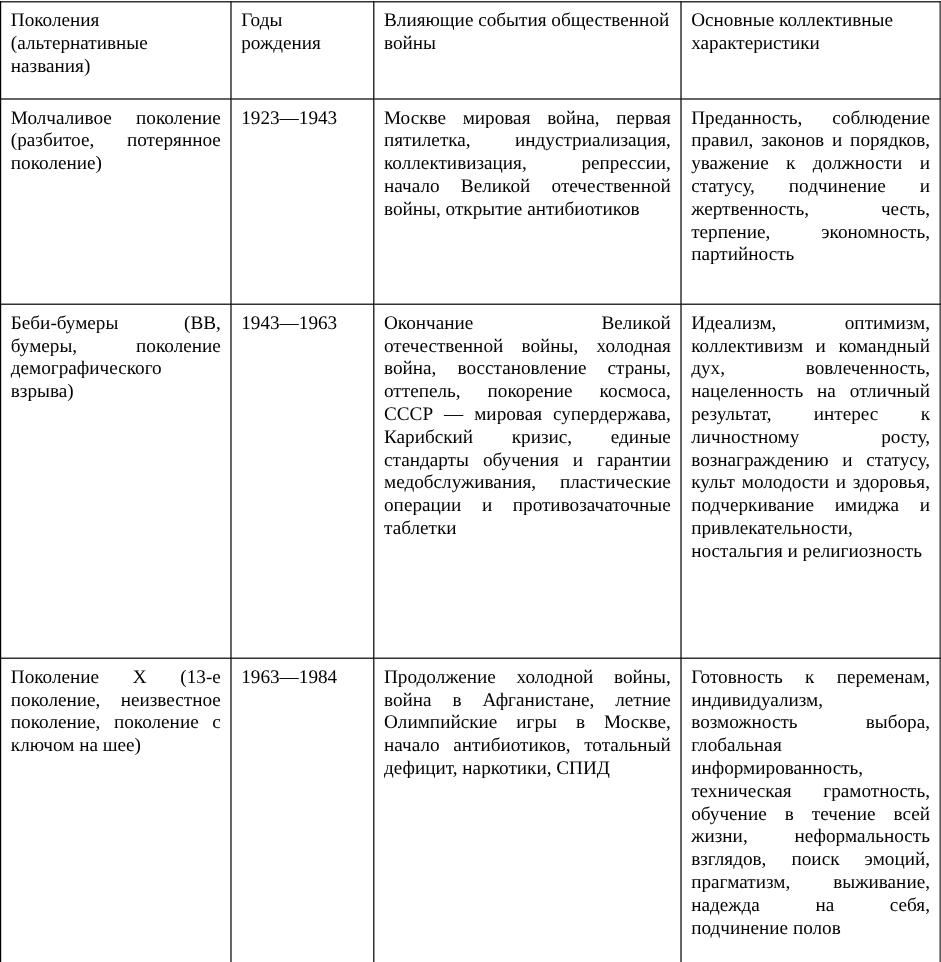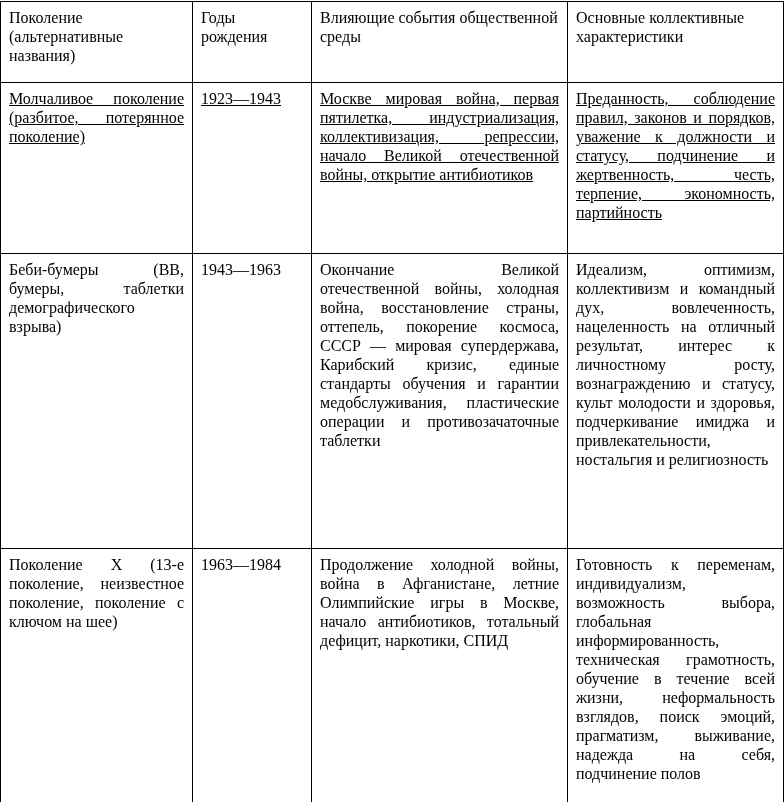--- a/index.html
+++ b/index.html
@@ -40,55 +40,55 @@
     font-size: 16px;
     line-height: 19px;
     font-weight: normal;
     box-sizing: border-box;
     overflow: hidden;
   }
   table.gen-table td.justify {
     text-align: justify;
   }
   tr.header-row    { height: 81px;  }
-  tr.row-silent    { height: 171px; text-decoration: underline; }
+  tr.row-silent    { height: 171px; }
   tr.row-boomers   { height: 295px; }
   tr.row-genx      { height: 266px; }
   td.years-cell {
     white-space: nowrap;
   }
 </style>
 </head>
 <body>
 
 <div class="page">
   <table class="gen-table">
     <colgroup>
       <col class="c1">
       <col class="c2">
       <col class="c3">
       <col class="c4">
     </colgroup>
     <thead>
       <tr class="header-row">
-        <th>Поколение (альтернативные названия)</th>
+        <th>Поколения (альтернативные названия)</th>
         <th>Годы рождения</th>
-        <th>Влияющие события общественной среды</th>
+        <th>Влияющие события общественной войны</th>
         <th>Основные коллективные характеристики</th>
       </tr>
     </thead>
     <tbody>
       <tr class="row-silent">
         <td class="justify">Молчаливое поколение (разбитое, потерянное поколение)</td>
         <td class="years-cell">1923—1943</td>
         <td class="justify">Москве мировая война, первая пятилетка, индустриализация, коллективизация, репрессии, начало Великой отечественной войны, открытие антибиотиков</td>
         <td class="justify">Преданность, соблюдение правил, законов и порядков, уважение к должности и статусу, подчинение и жертвенность, честь, терпение, экономность, партийность</td>
       </tr>
       <tr class="row-boomers">
-        <td class="justify">Беби-бумеры (BB, бумеры, таблетки демографического взрыва)</td>
+        <td class="justify">Беби-бумеры (BB, бумеры, поколение демографического взрыва)</td>
         <td class="years-cell">1943—1963</td>
         <td class="justify">Окончание Великой отечественной войны, холодная война, восстановление страны, оттепель, покорение космоса, СССР — мировая супердержава, Карибский кризис, единые стандарты обучения и гарантии медобслуживания, пластические операции и противозачаточные таблетки</td>
         <td class="justify">Идеализм, оптимизм, коллективизм и командный дух, вовлеченность, нацеленность на отличный результат, интерес к личностному росту, вознаграждению и статусу, культ молодости и здоровья, подчеркивание имиджа и привлекательности, ностальгия и религиозность</td>
       </tr>
       <tr class="row-genx">
         <td class="justify">Поколение X (13-е поколение, неизвестное поколение, поколение с ключом на шее)</td>
         <td class="years-cell">1963—1984</td>
         <td class="justify">Продолжение холодной войны, война в Афганистане, летние Олимпийские игры в Москве, начало антибиотиков, тотальный дефицит, наркотики, СПИД</td>
         <td class="justify">Готовность к переменам, индивидуализм, возможность выбора, глобальная информированность, техническая грамотность, обучение в течение всей жизни, неформальность взглядов, поиск эмоций, прагматизм, выживание, надежда на себя, подчинение полов</td>
       </tr>

